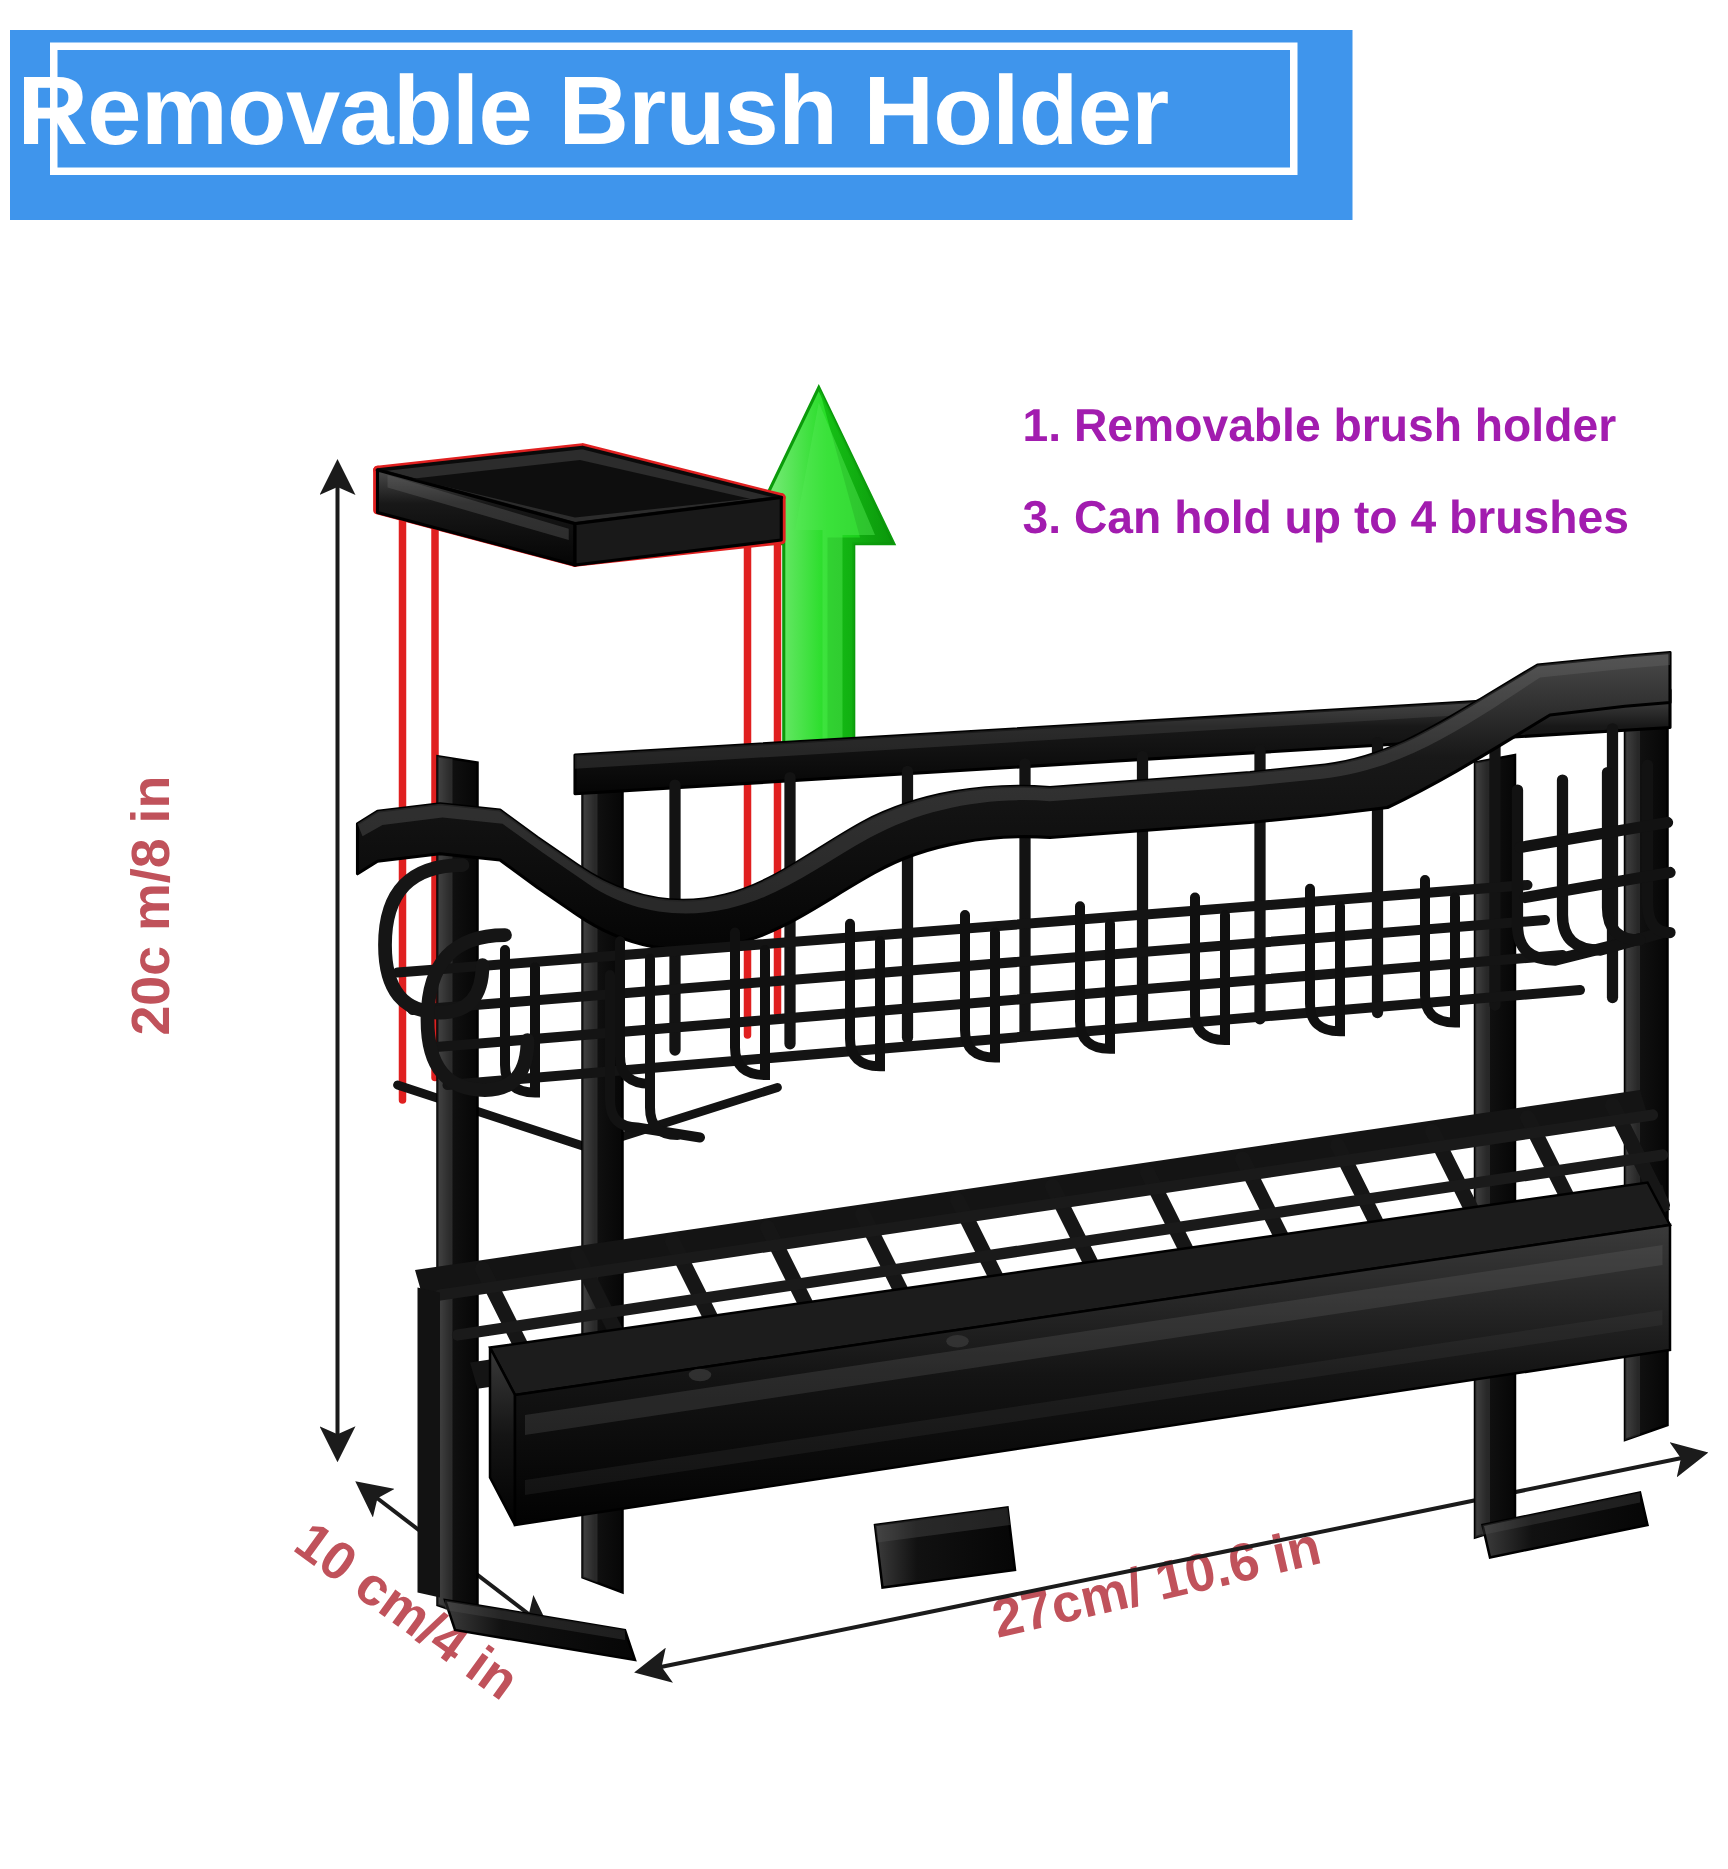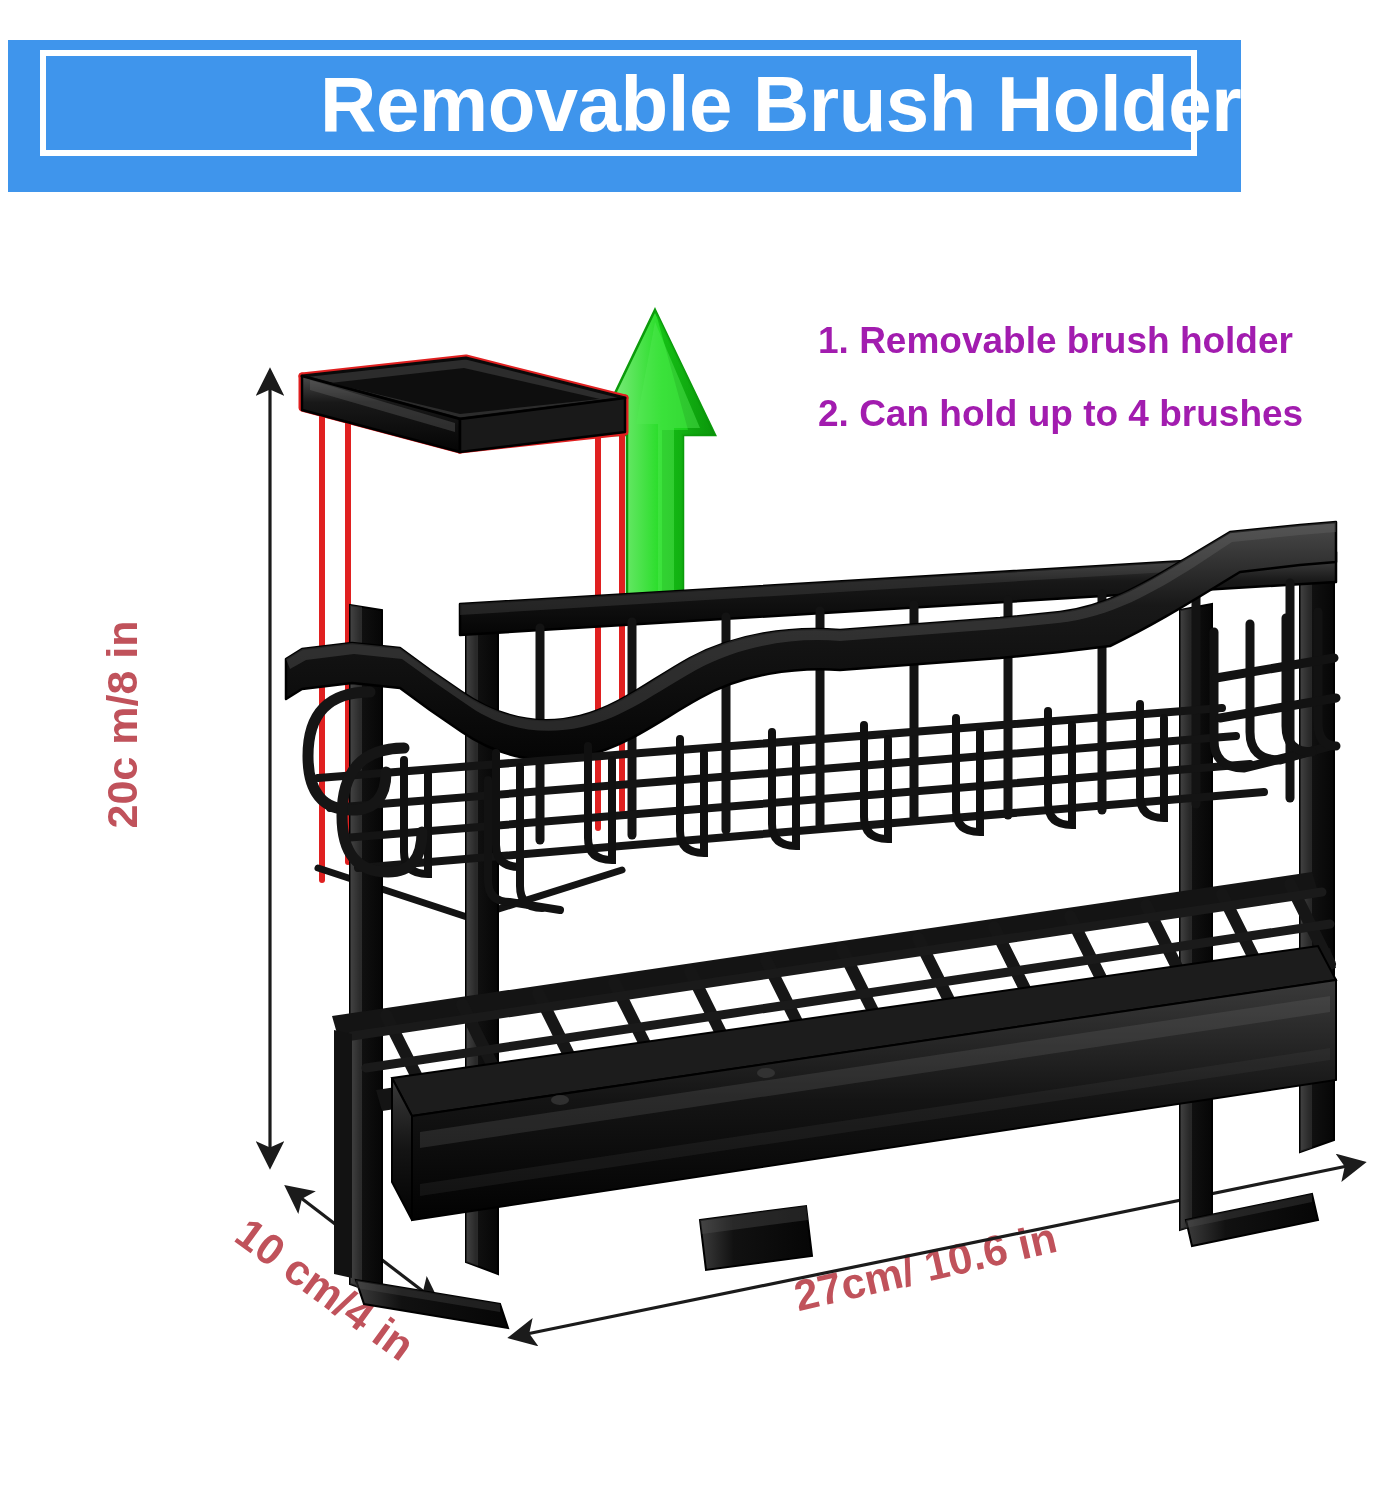--- a/index.html
+++ b/index.html
@@ -1,24 +1,24 @@
 <!DOCTYPE html>
 <html style="--blue: #3f95ec;"><head>
 <meta charset="utf-8">
 <style>
   html,body{margin:0;padding:0;background:#ffffff;}
   body{width:1382px;height:1495px;position:relative;overflow:hidden;
        font-family:"Liberation Sans",sans-serif;}
 
   
   #banner{
-    position:absolute;left:8px;top:40px;width:1233px;height:152px;
+    position:absolute;left:8px;top:24px;width:1074px;height:152px;
     background:var(--blue,#3f95ec);
     box-sizing:border-box;
-    display:flex;align-items:center;justify-content:flex-end;
+    display:flex;align-items:center;justify-content:flex-start;
   }
   #banner-inner{
     position:absolute;left:32px;top:10px;right:44px;bottom:36px;
     border:6px solid #ffffff;box-sizing:border-box;
   }
   #banner-title{
     position:relative;z-index:2;
     color:#ffffff;
     font-size:78px;
     font-weight:bold;
@@ -78,21 +78,21 @@
 </head>
 <body>
 
 <div id="banner">
   <div id="banner-inner"></div>
   <div id="banner-title">Removable Brush Holder</div>
 </div>
 
 <div id="feature-list">
   <div class="feature-item">1. Removable brush holder</div>
-  <div class="feature-item">2. Can hold up to 4 brushes</div>
+  <div class="feature-item">3. Can hold up to 4 brushes</div>
 </div>
 
 <div class="dim-label" id="dim-height">20c m/8 in</div>
 <div class="dim-label" id="dim-depth">10 cm/4 in</div>
 <div class="dim-label" id="dim-width">27cm/ 10.6 in</div>
 
 <svg id="illustration" viewBox="0 0 1382 1315">
   <defs>
     <linearGradient id="gMetal" x1="0" y1="0" x2="0" y2="1">
       <stop offset="0%" stop-color="#4a4a4a"></stop>

